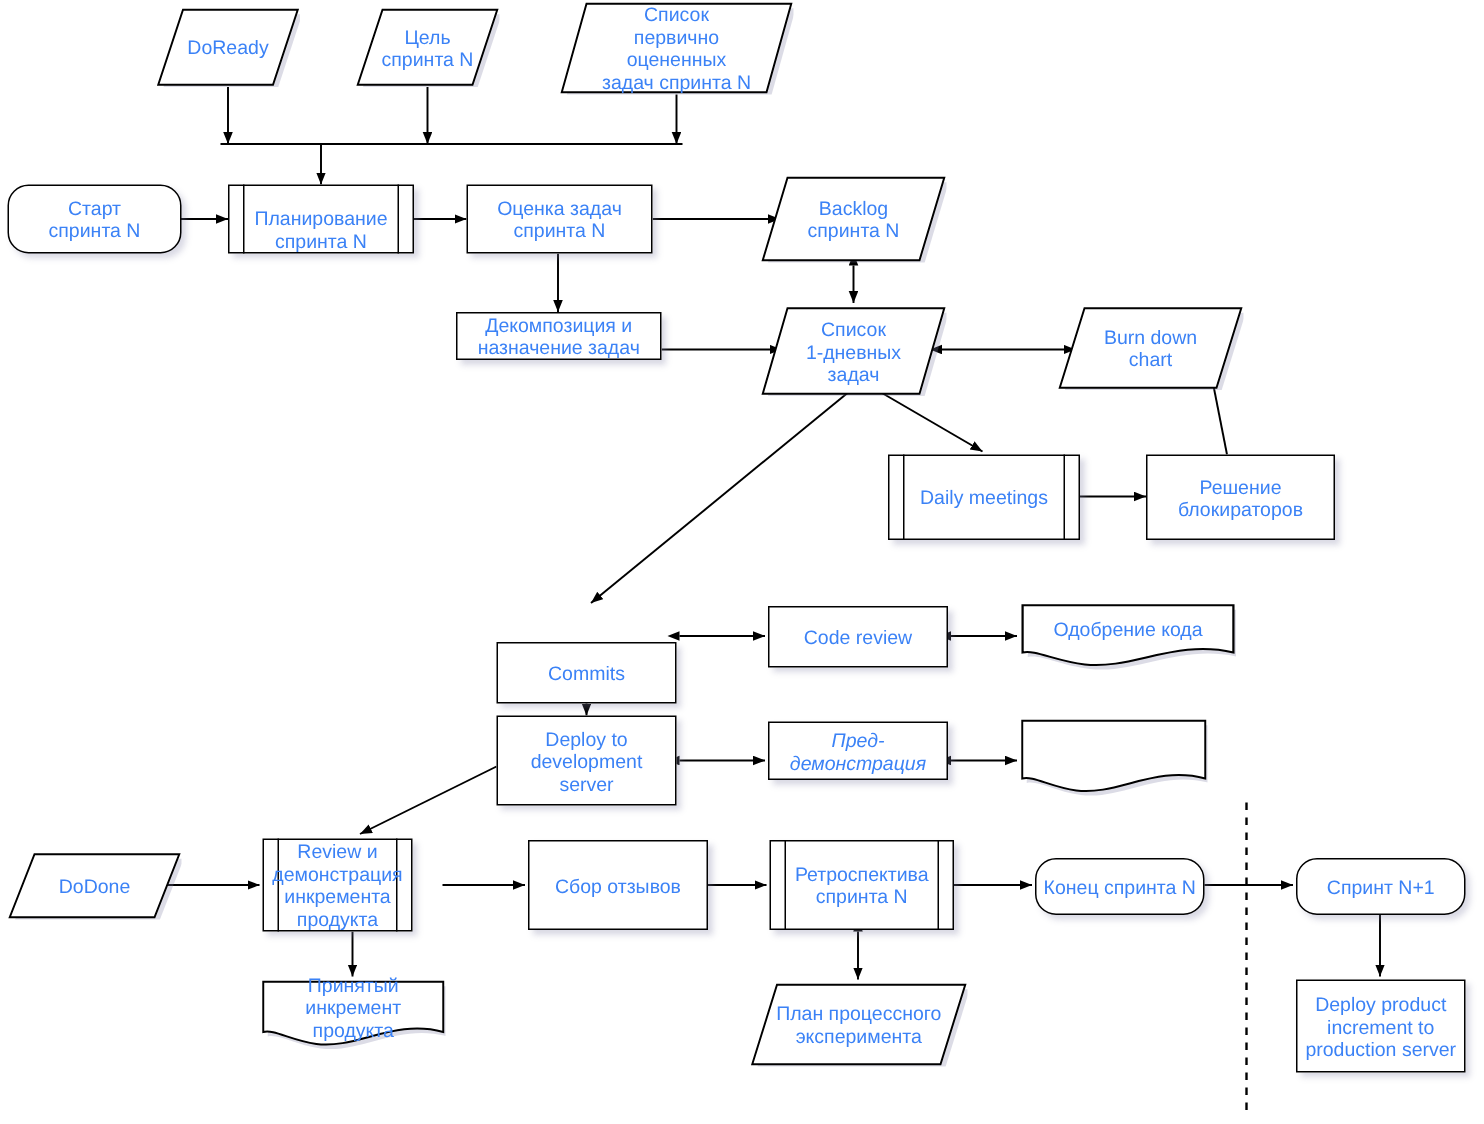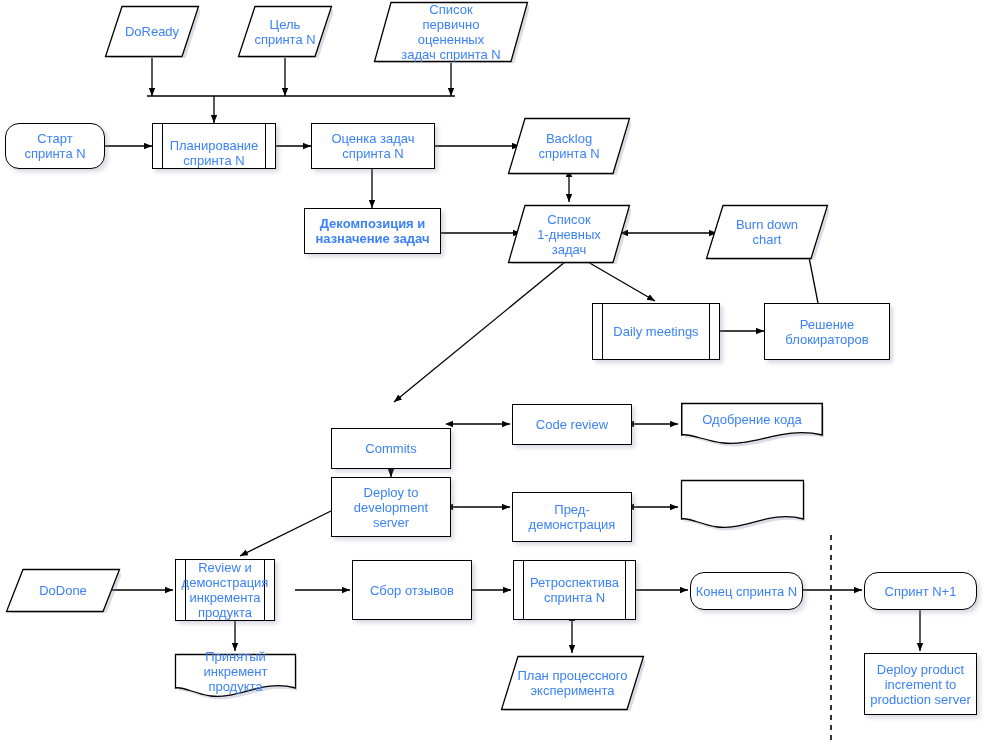--- a/index.html
+++ b/index.html
@@ -201,41 +201,41 @@
       <div class="node shape-para" style="left: 373px; top: 1px; width: 156px; height: 62px;">
         <svg class="para-bg" viewBox="0 0 156 62" preserveAspectRatio="none">
           <path d="M18,1.5 L154.5,1.5 L138,60.5 L1.5,60.5 Z" fill="rgba(130,130,165,0.28)" transform="translate(3,3)"></path>
           <path d="M18,1.5 L154.5,1.5 L138,60.5 L1.5,60.5 Z" fill="#ffffff" stroke="#000000" stroke-width="1.3"></path>
         </svg>
         <span class="lbl">Список
 первично
 оцененных
 задач спринта N</span>
       </div>
-      <div class="node shape-round" style="left: 5px; top: 123px; width: 100px; height: 46px;">
+      <div class="node shape-round" style="left: 5px; top: 123px; width: 116px; height: 46px;">
         <span class="lbl">Старт
 спринта N</span>
       </div>
       <div class="node shape-sub" style="left: 152px; top: 123px; width: 124px; height: 46px; align-items: flex-end;">
         <span class="lbl">Планирование
 спринта N</span>
       </div>
       <div class="node shape-rect" style="left: 311px; top: 123px; width: 124px; height: 46px;">
         <span class="lbl">Оценка задач
 спринта N</span>
       </div>
       <div class="node shape-para" style="left: 507px; top: 117px; width: 124px; height: 58px;">
         <svg class="para-bg" viewBox="0 0 124 58" preserveAspectRatio="none">
           <path d="M18,1.5 L122.5,1.5 L106,56.5 L1.5,56.5 Z" fill="rgba(130,130,165,0.28)" transform="translate(3,3)"></path>
           <path d="M18,1.5 L122.5,1.5 L106,56.5 L1.5,56.5 Z" fill="#ffffff" stroke="#000000" stroke-width="1.3"></path>
         </svg>
         <span class="lbl">Backlog
 спринта N</span>
       </div>
-      <div class="node shape-rect" style="left: 304px; top: 208px; width: 137px; height: 46px; font-weight: bold;">
+      <div class="node shape-rect" style="left: 304px; top: 208px; width: 137px; height: 32px;">
         <span class="lbl">Декомпозиция и
 назначение задач</span>
       </div>
       <div class="node shape-para" style="left: 507px; top: 204px; width: 124px; height: 60px;">
         <svg class="para-bg" viewBox="0 0 124 60" preserveAspectRatio="none">
           <path d="M18,1.5 L122.5,1.5 L106,58.5 L1.5,58.5 Z" fill="rgba(130,130,165,0.28)" transform="translate(3,3)"></path>
           <path d="M18,1.5 L122.5,1.5 L106,58.5 L1.5,58.5 Z" fill="#ffffff" stroke="#000000" stroke-width="1.3"></path>
         </svg>
         <span class="lbl">Список
 1-дневных
@@ -267,21 +267,21 @@
           <path d="M1.5,1.5 L123.5,1.5 L123.5,33 C90,24 65,44.5 37.5,41 C20,38.5 8.75,31 1.5,33 Z" fill="rgba(130,130,165,0.28)" transform="translate(3,3)"></path>
           <path d="M1.5,1.5 L123.5,1.5 L123.5,33 C90,24 65,44.5 37.5,41 C20,38.5 8.75,31 1.5,33 Z" fill="#ffffff" stroke="#000000" stroke-width="1.3"></path>
         </svg>
         <span class="lbl" style="margin-bottom: 10px;">Одобрение кода</span>
       </div>
       <div class="node shape-rect" style="left: 331px; top: 477px; width: 120px; height: 60px;">
         <span class="lbl">Deploy to
 development
 server</span>
       </div>
-      <div class="node shape-rect" style="left: 512px; top: 492px; width: 120px; height: 50px;">
+      <div class="node shape-rect" style="left: 512px; top: 481px; width: 120px; height: 39px; font-style: italic;">
         <span class="lbl">Пред-демонстрация</span>
       </div>
       <div class="node shape-doc" style="left: 680px; top: 479px; width: 125px; height: 52px;">
         <svg class="doc-bg" viewBox="0 0 125 52" preserveAspectRatio="none">
           <path d="M1.5,1.5 L123.5,1.5 L123.5,40 C90,31 65,51.5 37.5,48 C20,45.5 8.75,38 1.5,40 Z" fill="rgba(130,130,165,0.28)" transform="translate(3,3)"></path>
           <path d="M1.5,1.5 L123.5,1.5 L123.5,40 C90,31 65,51.5 37.5,48 C20,45.5 8.75,38 1.5,40 Z" fill="#ffffff" stroke="#000000" stroke-width="1.3"></path>
         </svg>
       </div>
       <div class="node shape-para" style="left: 5px; top: 568px; width: 116px; height: 45px;">
         <svg class="para-bg" viewBox="0 0 116 45" preserveAspectRatio="none">

